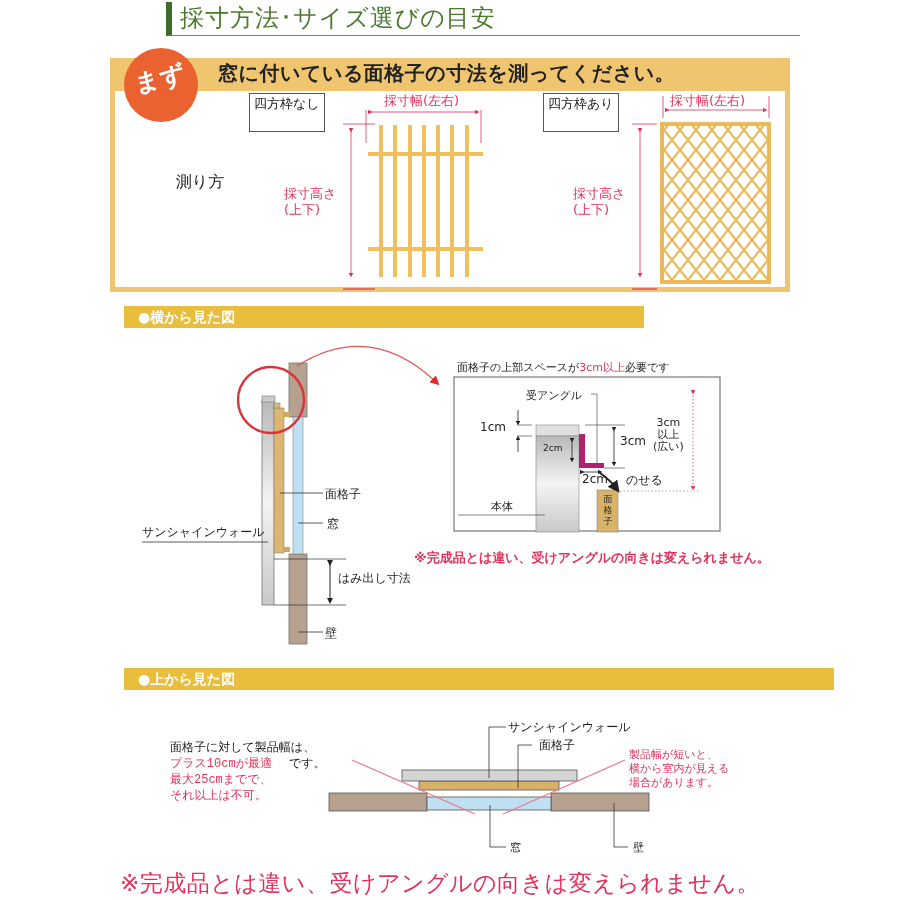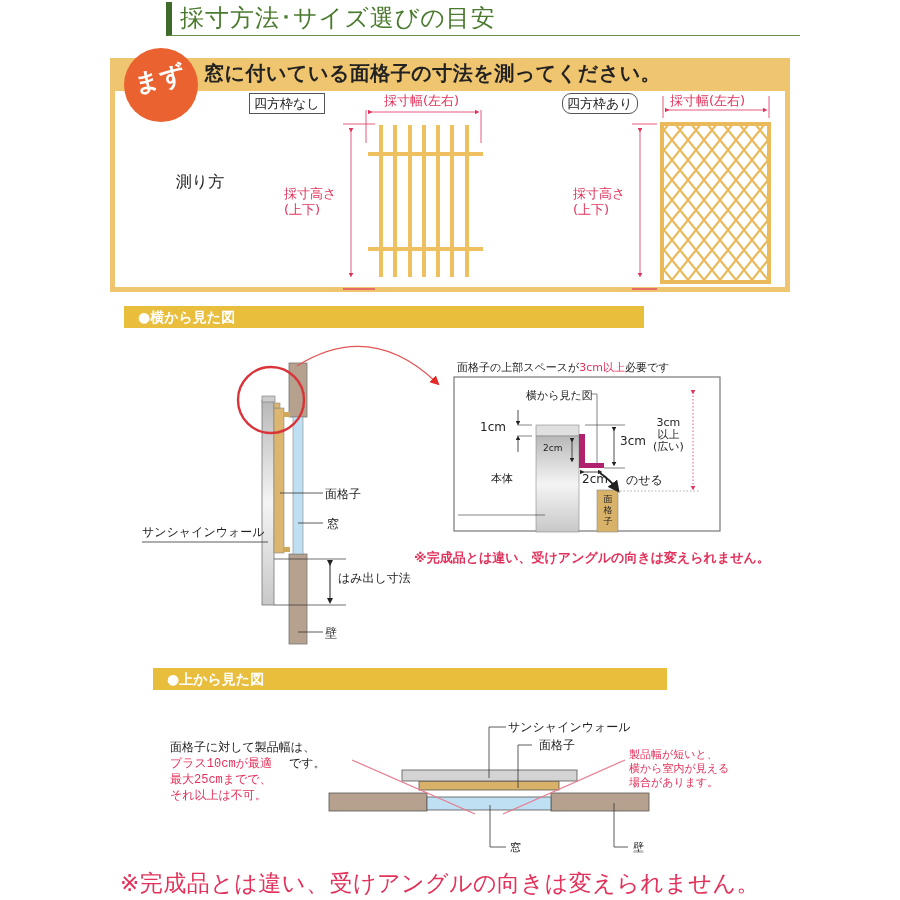--- a/index.html
+++ b/index.html
@@ -23,33 +23,33 @@
   
   .step-box {
     left: 110px; top: 58px; width: 680px; height: 234px;
     border: 5px solid #f0c570; background: #fff;
   }
   .step-header {
     left: 110px; top: 58px; width: 680px; height: 33px;
     background: #f0c570;
   }
   .step-header-text {
-    left: 204px; top: 60px; font-size: 20px; color: #222; font-weight: bold; letter-spacing: 0.5px;
+    left: 218px; top: 60px; font-size: 20px; color: #222; font-weight: bold; letter-spacing: 0.5px;
   }
   .mazu-badge {
     left: 124px; top: 48px; width: 74px; height: 74px; border-radius: 50%;
     background: #e9622f;
   }
   .mazu-badge span {
     position: absolute; left: 10px; top: 14px; font-size: 25px; color: #fff; font-weight: bold;
     transform: rotate(-12deg);
   }
   .tag-box {
     border: 1px solid #555; background: #fff; font-size: 13px; color: #222;
-    padding: 1px 4px; height: 21px; line-height: 18px;
+    padding: 1px 4px; height: 39px; line-height: 18px;
   }
   .red-text { color: #e2315a; }
   .dim-label { font-size: 13px; color: #e2315a; }
   .measure-label { font-size: 16px; color: #222; text-align: center; line-height: 27px; }
 
   
   .section-bar {
     height: 22px; background: #e8be3c; color: #fff; font-size: 14px; font-weight: bold;
     padding-left: 14px; line-height: 22px;
   }
@@ -76,21 +76,21 @@
   <div>測り方</div>
 </div>
 
 <div class="abs tag-box" style="left:249px; top:93px;">四方枠なし</div>
 <div class="abs dim-label" style="left:384px; top:92px;">採寸幅(左右)</div>
 <div class="abs dim-label" style="left:284px; top:186px; line-height:16px;">
   <div>採寸高さ</div>
   <div>(上下)</div>
 </div>
 
-<div class="abs tag-box" style="left:562px; top:93px;border-radius:9px;">四方枠あり</div>
+<div class="abs tag-box" style="left:543px; top:93px;">四方枠あり</div>
 <div class="abs dim-label" style="left:670px; top:92px;">採寸幅(左右)</div>
 <div class="abs dim-label" style="left:573px; top:186px; line-height:16px;">
   <div>採寸高さ</div>
   <div>(上下)</div>
 </div>
 
 <svg class="abs" style="left:0; top:0;" width="900" height="300">
   <defs>
     <marker id="arr" markerWidth="6" markerHeight="6" refX="3" refY="3" orient="auto">
       <path d="M0,0 L6,3 L0,6 z" fill="#e2315a"></path>
@@ -220,37 +220,37 @@
 
 <div class="abs small" style="left:325px; top:486px; font-size:12px;">面格子</div>
 <div class="abs small" style="left:327px; top:516px; font-size:12px;">窓</div>
 <div class="abs small" style="left:142px; top:524px; font-size:12px;">サンシャインウォール</div>
 <div class="abs small" style="left:338px; top:570px; font-size:12px;">はみ出し寸法</div>
 <div class="abs small" style="left:325px; top:625px; font-size:12px;">壁</div>
 
 <div class="abs small" style="left:457px; top:360px;">
   <span>面格子の上部スペースが</span><span class="red-text">3cm以上</span><span>必要です</span>
 </div>
-<div class="abs small red-text" style="left:526px; top:388px;">横から見た図</div>
+<div class="abs small red-text" style="left:526px; top:388px;">受アングル</div>
 <div class="abs small" style="left:480px; top:420px; font-size:12px;">1cm</div>
 <div class="abs small" style="left:543px; top:443px; font-size:9px;">2cm</div>
 <div class="abs small" style="left:620px; top:434px; font-size:12px;">3cm</div>
 <div class="abs small red-text" style="left:653px; top:417px; text-align:center; line-height:12px; font-size:11px;">
   <div>3cm</div>
   <div>以上</div>
   <div>(広い)</div>
 </div>
 <div class="abs small" style="left:582px; top:472px; font-size:12px;">2cm</div>
 <div class="abs small" style="left:626px; top:472px; font-size:12px;">のせる</div>
-<div class="abs small" style="left:491px; top:471px;">本体</div>
+<div class="abs small" style="left:491px; top:499px;">本体</div>
 <div class="abs small" style="left:602px; top:494px; width:12px; font-size:9px; line-height:11px; text-align:center; word-break:break-all;">面格子</div>
 
 <div class="abs note-red" style="left:414px; top:549px;">※完成品とは違い、受けアングルの向きは変えられません。</div>
 
-<div class="abs section-bar" style="left:124px; top:668px; width:514px;margin-left:29px;">●上から見た図</div>
+<div class="abs section-bar" style="left:124px; top:668px; width:710px;">●上から見た図</div>
 
 <div class="abs" style="left:170px; top:740px; font-size:12px; line-height:16px;font-family:Liberation Mono, monospace;">
   <div style="color:#222;">面格子に対して製品幅は、</div>
   <div><span class="red-text">プラス10cmが最適</span><span style="color:#222;margin-left:17px;">です。</span></div>
   <div class="red-text">最大25cmまでで、</div>
   <div class="red-text">それ以上は不可。</div>
 </div>
 
 <svg class="abs" style="left:0; top:700px;" width="900" height="160">
 

